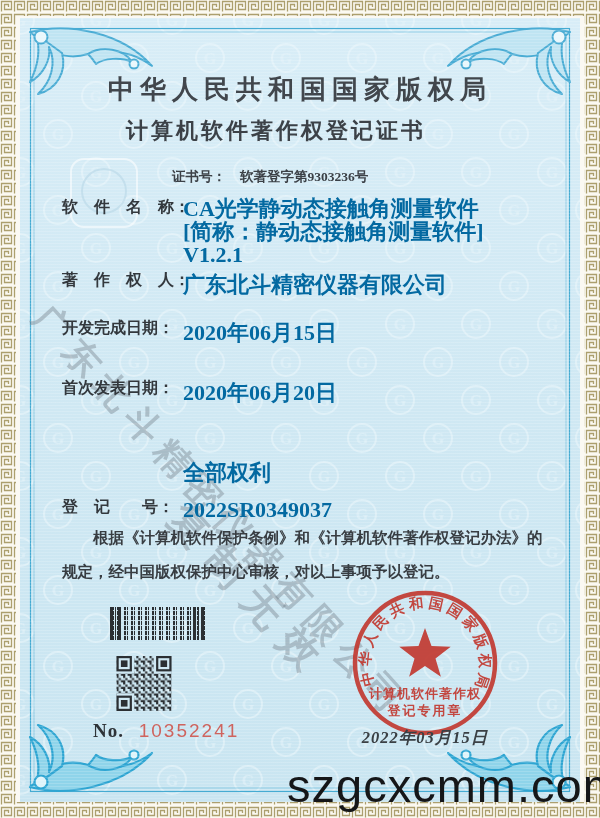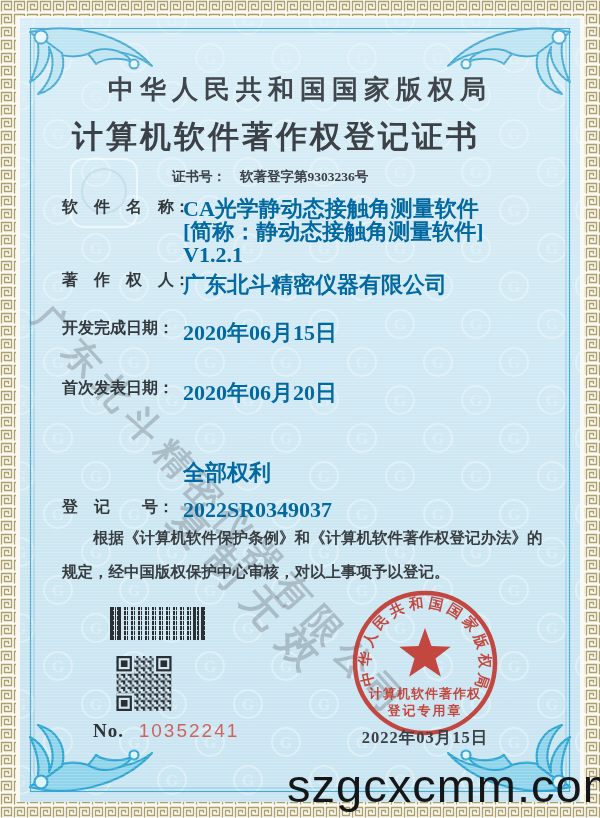--- a/index.html
+++ b/index.html
@@ -29,21 +29,21 @@
     pointer-events:none;
   }
   #wm-line1{left:58px;top:295px;font-size:36px;letter-spacing:9px;transform:rotate(48deg);}
   #wm-line2{left:196px;top:492px;font-size:40px;letter-spacing:15px;transform:rotate(48deg);}
   .title1{
     position:absolute;left:0;top:72px;width:600px;text-align:center;
     font-size:26px;font-weight:bold;letter-spacing:6px;color:#41464c;
   }
   .title2{
     position:absolute;left:0;top:116px;width:552px;text-align:center;
-    font-size:31px;font-weight:bold;letter-spacing:3px;color:#3c4147;
+    font-size:22px;font-weight:bold;letter-spacing:3px;color:#3c4147;
   }
   .cert-no-line{
     position:absolute;left:0;top:168px;width:540px;text-align:center;
     font-size:13.5px;font-weight:bold;color:#3c4147;
   }
   .cert-no-line .gap{display:inline-block;width:14px;}
   .row{position:absolute;left:62px;width:486px;font-size:16px;font-weight:bold;white-space:nowrap;}
   .row .label{color:#33383d;}
   .row .value{position:absolute;left:121px;top:0;font-size:22px;color:#0369a1;}
   .row .value-lines div{line-height:23px;}
@@ -67,21 +67,21 @@
   #qr{position:absolute;left:114px;top:656px;}
   .serial-line{position:absolute;left:93px;top:720px;font-size:19px;white-space:nowrap;}
   .serial-line .no-label{font-weight:bold;color:#2e3338;letter-spacing:1px;}
   .serial-line .no-value{
     font-family:"Liberation Sans","DejaVu Sans",sans-serif;
     color:#cf564e;letter-spacing:2px;margin-left:10px;opacity:.9;margin-top:8px;
   }
   #seal{position:absolute;left:345px;top:585px;opacity:.92;}
   .issue-date{
     position:absolute;left:345px;top:727px;width:160px;text-align:center;
-    font-size:16.5px;font-weight:bold;color:#3a4045;letter-spacing:1px;
+    font-size:16.5px;font-weight:bold;color:#3a4045;letter-spacing:1px;font-style:italic;
   }
   .url-watermark{
     position:absolute;left:287px;top:758px;
     font-family:"Liberation Sans","DejaVu Sans",sans-serif;
     font-size:47px;color:#151618;white-space:nowrap;letter-spacing:1px;
   }
 </style>
 </head>
 <body>
 

